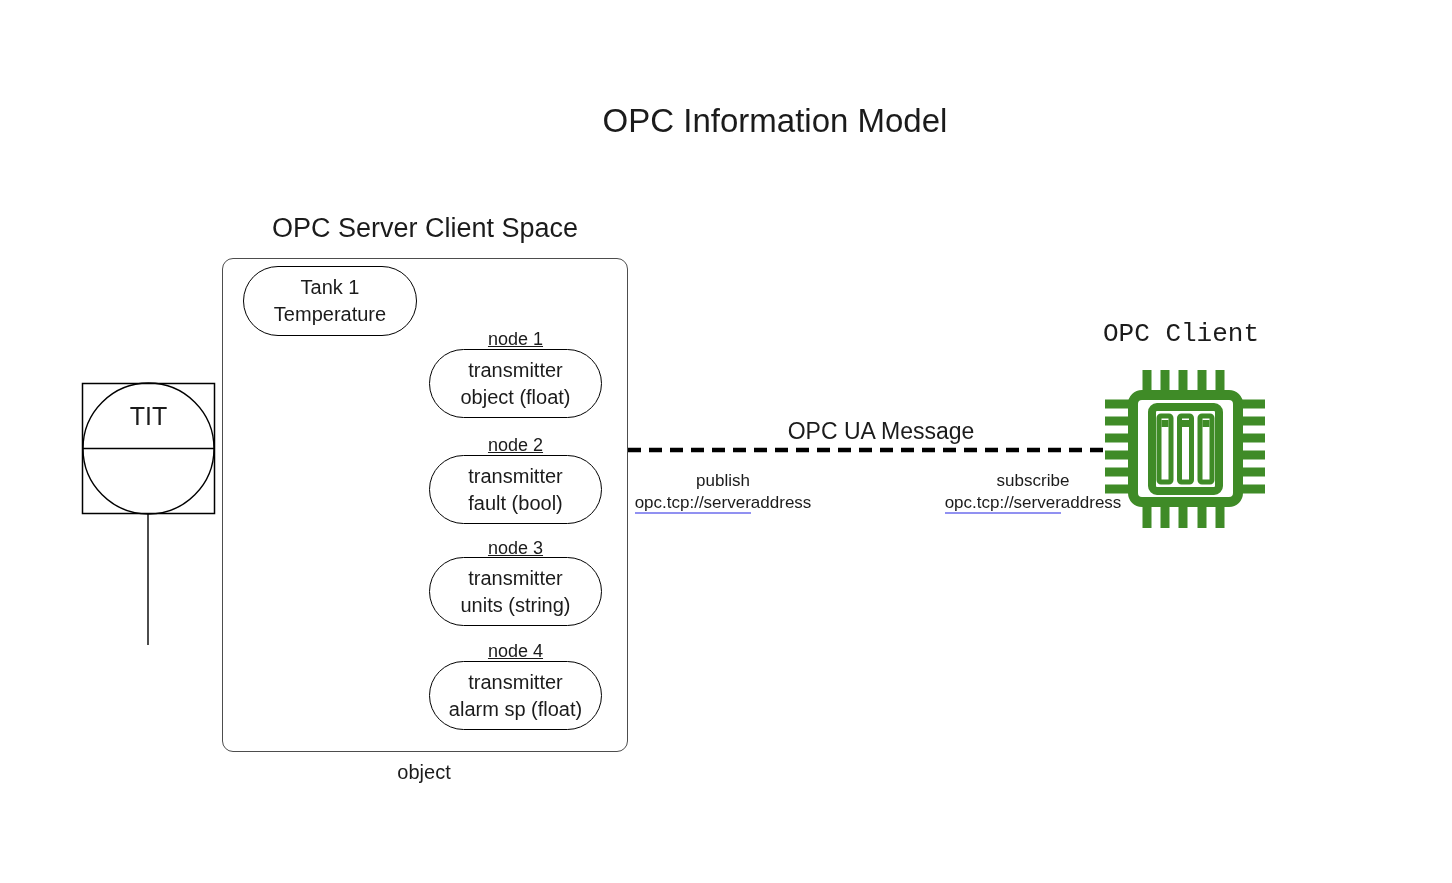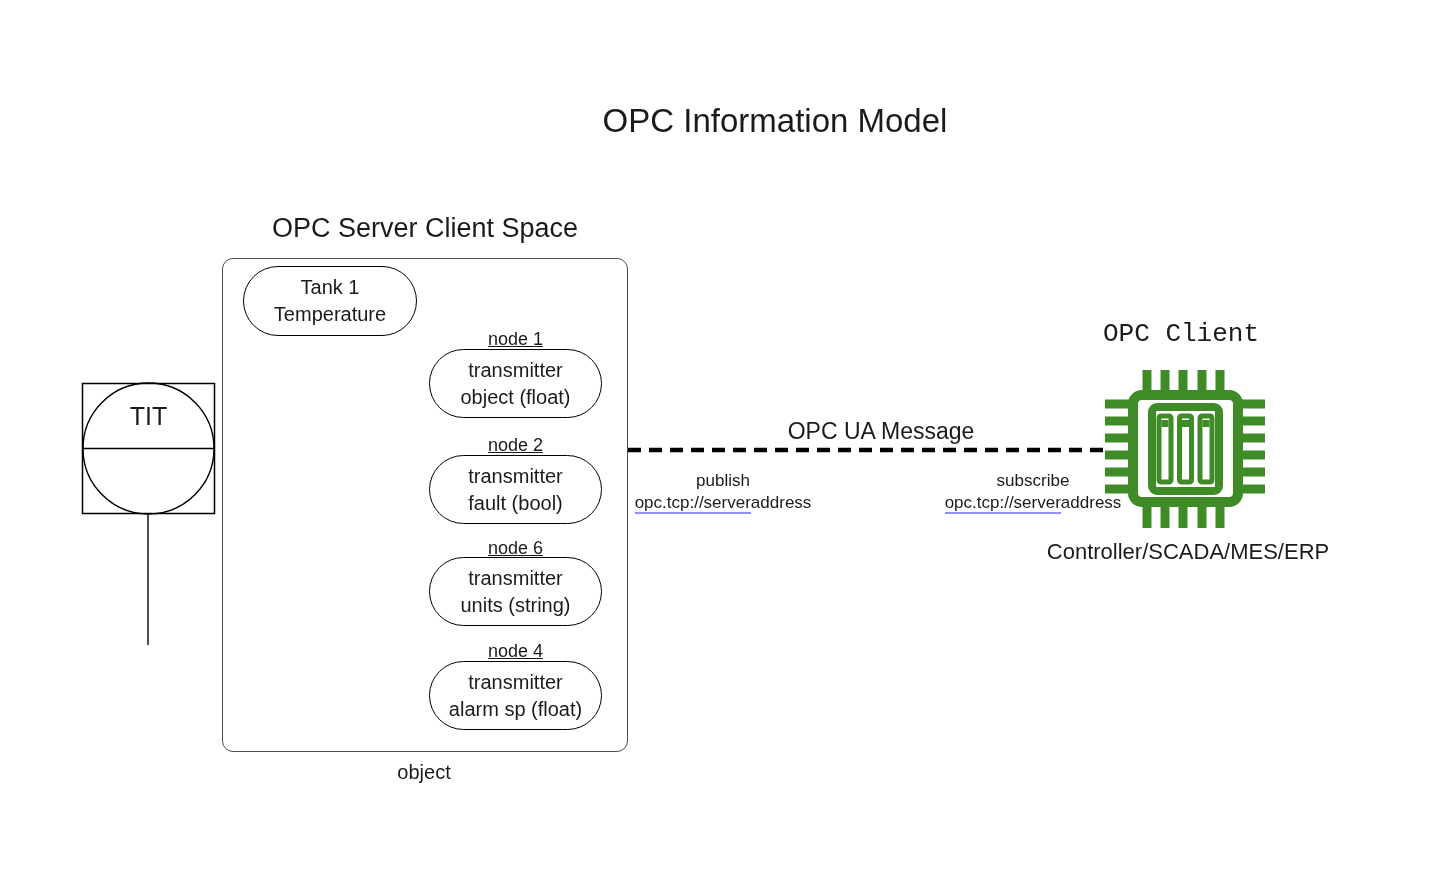--- a/index.html
+++ b/index.html
@@ -81,21 +81,21 @@
   <span>transmitter</span>
   <span>object (float)</span>
 </div>
 
 <div class="abs node-label" id="node2-label">node 2</div>
 <div class="abs stadium leaf" id="node2-oval">
   <span>transmitter</span>
   <span>fault (bool)</span>
 </div>
 
-<div class="abs node-label" id="node3-label">node 6</div>
+<div class="abs node-label" id="node3-label">node 3</div>
 <div class="abs stadium leaf" id="node3-oval">
   <span>transmitter</span>
   <span>units (string)</span>
 </div>
 
 <div class="abs node-label" id="node4-label">node 4</div>
 <div class="abs stadium leaf" id="node4-oval">
   <span>transmitter</span>
   <span>alarm sp (float)</span>
 </div>
@@ -147,14 +147,13 @@
   <rect x="56" y="48" width="12" height="66" rx="2" fill="#ffffff" stroke="#3f8b27" stroke-width="5"></rect>
   <rect x="76.5" y="48" width="12" height="66" rx="2" fill="#ffffff" stroke="#3f8b27" stroke-width="5"></rect>
   <rect x="97" y="48" width="12" height="66" rx="2" fill="#ffffff" stroke="#3f8b27" stroke-width="5"></rect>
 
   <rect x="58.5" y="52" width="7" height="7"></rect>
     <rect x="79" y="52" width="7" height="7"></rect>
   <rect x="99.5" y="52" width="7" height="7"></rect>
 </svg>
 
 <div class="abs ctr" id="client-caption">
-  <div>Controller/SCADA/MES/ERP</div>
 </div>
 
 </body></html>

